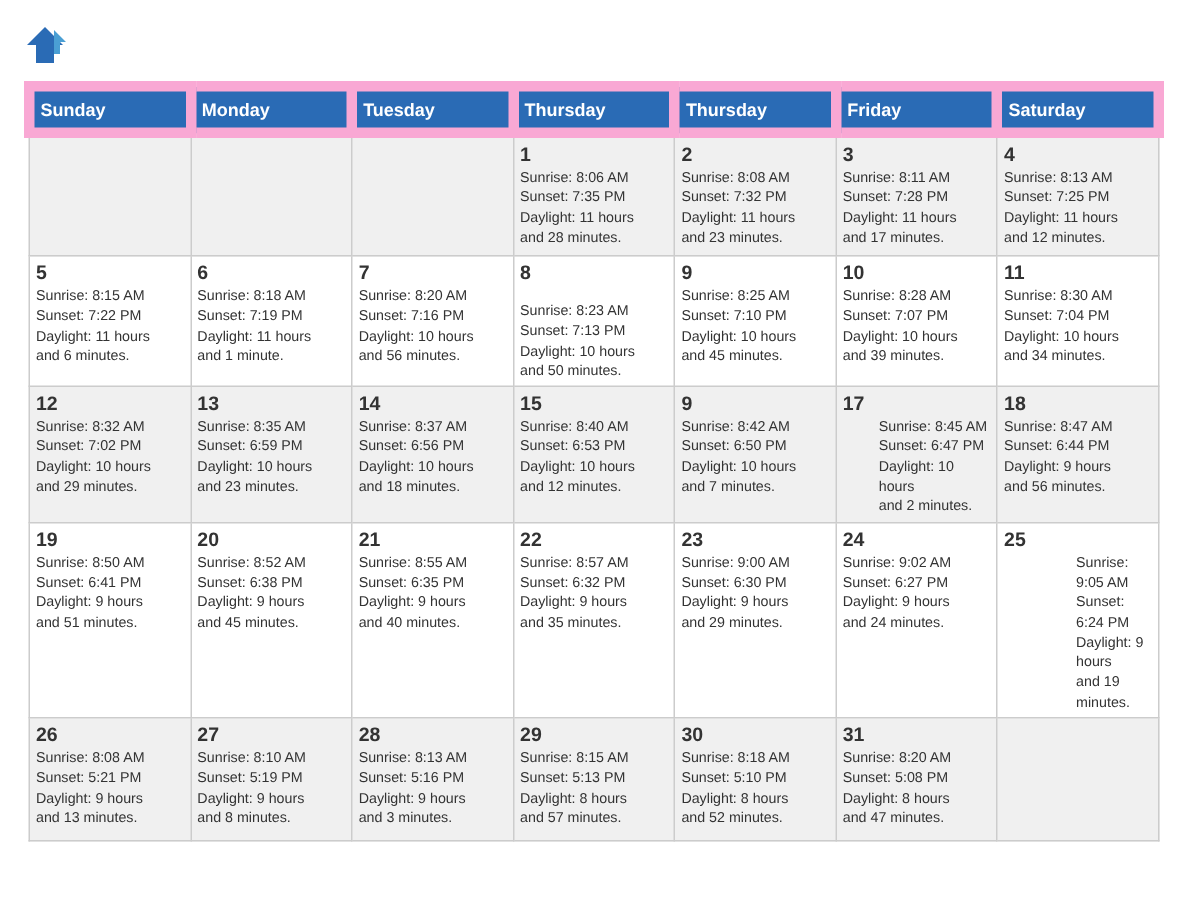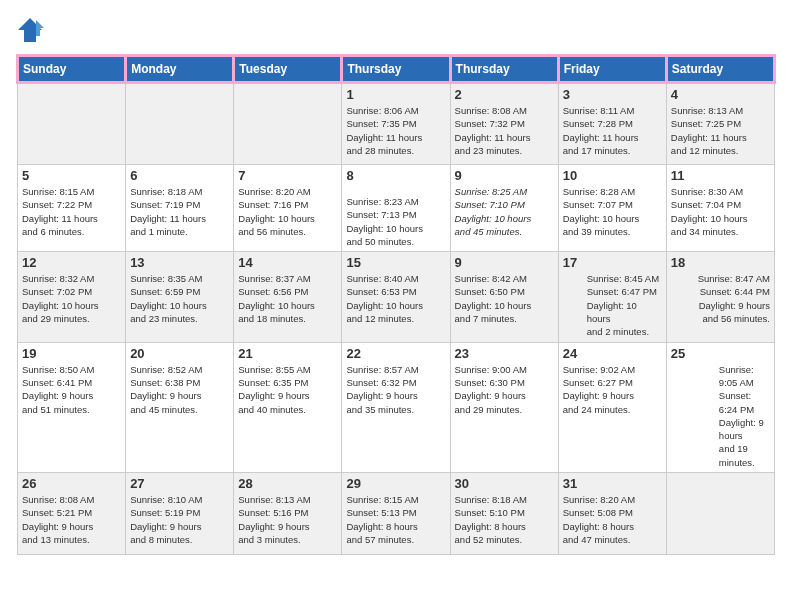--- a/index.html
+++ b/index.html
@@ -63,21 +63,21 @@
       border-collapse: collapse;
       table-layout: fixed;
     }
     .calendar th {
       background: #2a6bb5;
       color: #fff;
       font-size: 12px;
       font-weight: bold;
       padding: 5px 4px;
       text-align: left;
-      border: 3px solid #f9a8d4;
+      border: 7px solid #f9a8d4;
     }
     .calendar td {
       border: 1px solid #ccc;
       vertical-align: top;
       padding: 3px 4px;
       font-size: 10px;
       color: #333;
       height: 82px;
     }
     .day-num {
@@ -190,21 +190,21 @@
           </td>
           <td>
             <span class="day-num">8</span>
             <div class="day-info" style="white-space: pre-line; margin-top: 12px;">Sunrise: 8:23 AM
 Sunset: 7:13 PM
 Daylight: 10 hours
 and 50 minutes.</div>
           </td>
           <td>
             <span class="day-num">9</span>
-            <div class="day-info" style="white-space: pre-line; font-style: italic;">Sunrise: 8:25 AM
+            <div class="day-info" style="white-space: pre-line;">Sunrise: 8:25 AM
 Sunset: 7:10 PM
 Daylight: 10 hours
 and 45 minutes.</div>
           </td>
           <td>
             <span class="day-num">10</span>
             <div class="day-info" style="white-space: pre-line;">Sunrise: 8:28 AM
 Sunset: 7:07 PM
 Daylight: 10 hours
 and 39 minutes.</div>
@@ -255,21 +255,21 @@
           </td>
           <td>
             <span class="day-num">17</span>
             <div class="day-info" style="white-space: pre-line; margin-left: 24px;">Sunrise: 8:45 AM
 Sunset: 6:47 PM
 Daylight: 10 hours
 and 2 minutes.</div>
           </td>
           <td>
             <span class="day-num">18</span>
-            <div class="day-info" style="white-space: pre-line; text-align: right;">Sunrise: 8:47 AM
+            <div class="day-info" style="white-space: pre-line;">Sunrise: 8:47 AM
 Sunset: 6:44 PM
 Daylight: 9 hours
 and 56 minutes.</div>
           </td>
         </tr>
         <tr>
           <td>
             <span class="day-num">19</span>
             <div class="day-info" style="white-space: pre-line;">Sunrise: 8:50 AM
 Sunset: 6:41 PM

